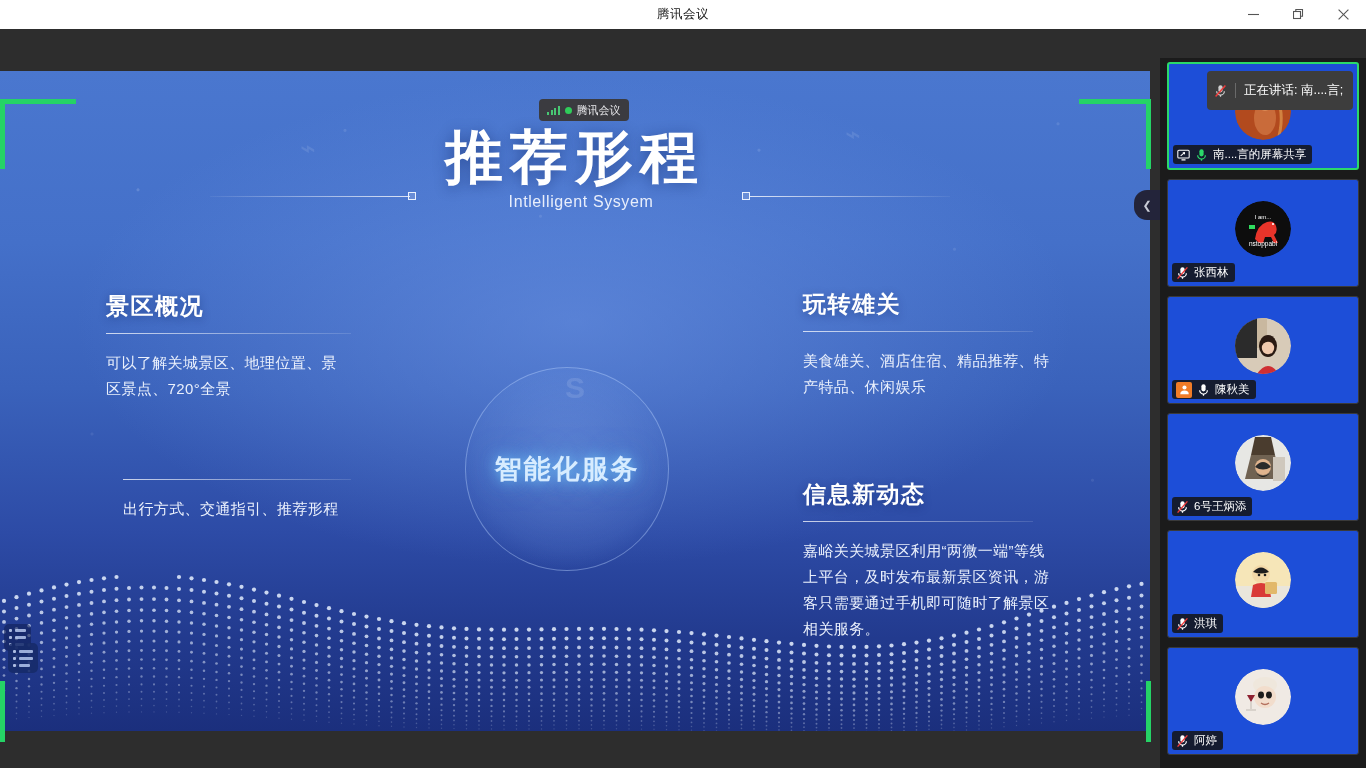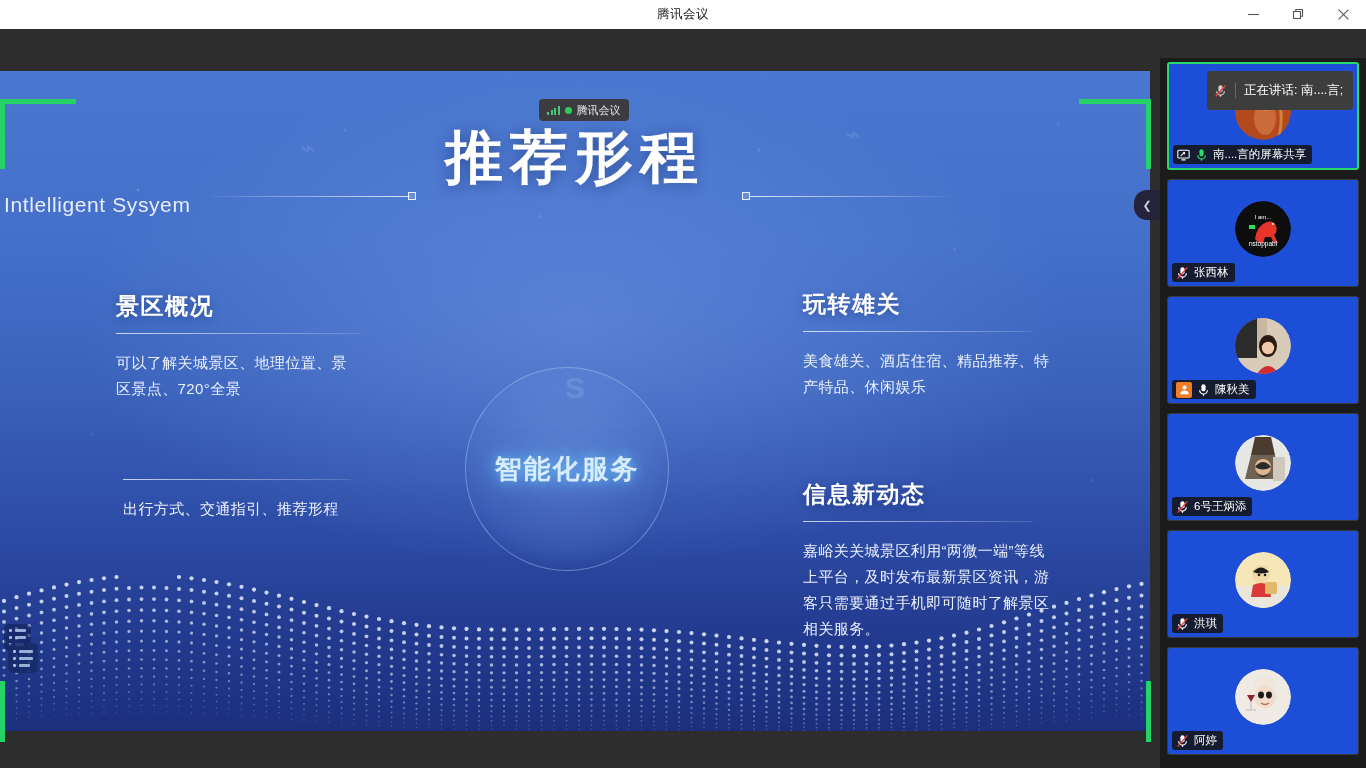--- a/index.html
+++ b/index.html
@@ -82,40 +82,40 @@
   .sc.bl-v{ left:0; bottom:0; width:5px; height:78px; }
   .sc.br-v{ right:0; bottom:0; width:5px; height:78px; }
 
   
   .slide-title{
     position:absolute; left:0; right:0; top:48px; text-align:center;
     color:#fff; font-size:58px; font-weight:700; letter-spacing:7px;
     text-shadow:0 2px 14px rgba(10,30,90,.45);
   }
   .slide-sub{
-    position:absolute; left:4px; right:0; top:122px; 
-    color:#e8eefb; font-size:21px; letter-spacing:.6px; font-weight:400;
+    position:absolute; left:12px; right:0; top:122px; text-align:center;
+    color:#e8eefb; font-size:16px; letter-spacing:.6px; font-weight:400;
   }
   .deco-line{ position:absolute; top:125px; height:1px; background:linear-gradient(90deg,rgba(255,255,255,.05),rgba(255,255,255,.8)); }
   .deco-line.left{ left:210px; width:200px; }
   .deco-line.right{ left:750px; width:200px; background:linear-gradient(90deg,rgba(255,255,255,.8),rgba(255,255,255,.05)); }
   .deco-sq{ position:absolute; top:121px; width:8px; height:8px; border:1.5px solid #eaf1ff; background:rgba(255,255,255,.15); }
   .deco-sq.left{ left:408px; }
   .deco-sq.right{ left:742px; }
 
   .panel{ position:absolute; width:245px; }
   .panel.p-tr,.panel.p-br{ width:250px; }
   .panel h3{
     color:#fff; font-size:23px; font-weight:700; letter-spacing:1.5px;
     margin-bottom:11px; text-shadow:0 2px 9px rgba(10,30,90,.4);
   }
   .panel .rule{ height:1px; background:linear-gradient(90deg,rgba(255,255,255,.75),rgba(255,255,255,.12)); margin-bottom:16px; }
   .panel p{ color:#eaf0fc; font-size:15px; line-height:26px; letter-spacing:.4px; }
 
-  .p-tl{ left:116px; top:220px; }
+  .p-tl{ left:106px; top:220px; }
   .p-tr{ left:803px; top:218px; }
   .p-bl{ left:123px; top:408px; }
   .p-br{ left:803px; top:408px; }
   .p-tl .rule{ width:245px; }
   .p-tr .rule{ width:230px; }
   .p-bl .rule{ width:228px; }
   .p-br .rule{ width:230px; }
 
   
   .center-circle{

